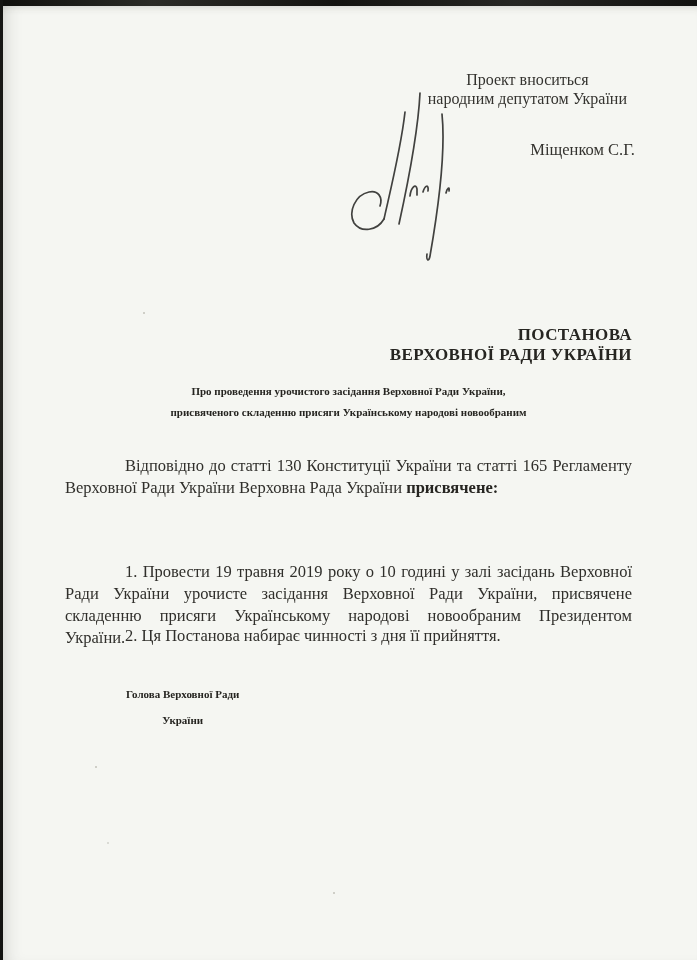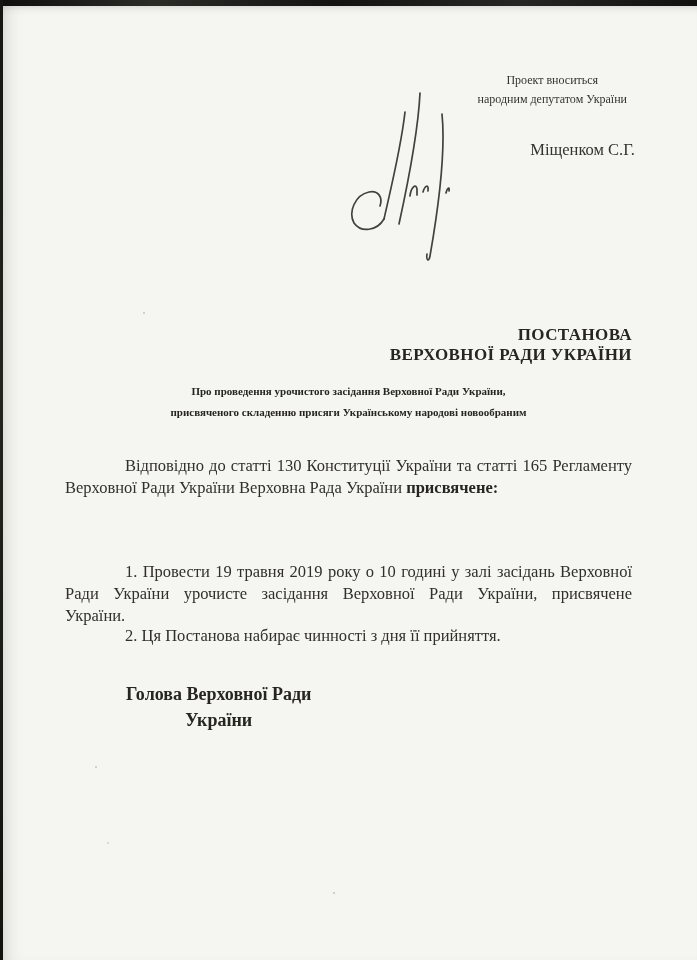--- a/index.html
+++ b/index.html
@@ -26,21 +26,21 @@
     color: #2d2c29;
   }
   .speck { position: absolute; width: 2px; height: 2px; border-radius: 50%; background: #c2c2ba; }
   .speck.s1 { left: 140px; top: 306px; }
   .speck.s2 { left: 92px;  top: 760px; }
   .speck.s3 { left: 330px; top: 886px; }
   .speck.s4 { left: 104px; top: 836px; opacity: .7; }
 
   .header-note {
     position: absolute; top: 65px; right: 70px;
-    text-align: center; font-size: 12px; line-height: 18.5px;
+    text-align: center; font-size: 16px; line-height: 18.5px;
     white-space: nowrap; color: #34332f;
   }
   .deputy-name {
     position: absolute; top: 118px; right: 62px;
     font-size: 16.5px; white-space: nowrap; color: #34332f; margin-top: 16px;
   }
   .signature { position: absolute; left: 322px; top: 82px; width: 150px; height: 178px; }
 
   .content { position: absolute; left: 62px; width: 567px; }
   .doc-title    { top: 319px; text-align: right; font-weight: bold; font-size: 17px; line-height: 20px; letter-spacing: .4px; color: #262521; white-space: nowrap; }
@@ -50,21 +50,21 @@
   .preamble { top: 449px; }
   .item-1   { top: 517px; margin-top: 38px; }
   .item-2   { top: 619px; }
   .jline      { text-align: justify; text-align-last: justify; }
   .jline-last { text-align: left; }
   .indent     { text-indent: 60px; }
   .bold-run   { font-weight: bold; color: #262521; }
 
   .signing-block {
     position: absolute; left: 123px; top: 675px;
-    font-weight: bold; font-size: 18px; line-height: 26px;
+    font-weight: bold; font-size: 11px; line-height: 26px;
     color: #262521; white-space: nowrap;
   }
   .signing-line2 { text-align: center; }
 </style>
 </head>
 <body>
 
 <div class="screen">
   <div class="scan-edge-top"></div>
   <div class="scan-edge-left"></div>
@@ -103,20 +103,21 @@
     </div>
 
     <div class="content para preamble" style="position:absolute;">
       <div class="jline indent">Відповідно до статті 130 Конституції України та статті 165 Регламенту</div>
       <div class="jline-last"><span>Верховної Ради України Верховна Рада України </span><span class="bold-run">присвячене:</span></div>
     </div>
 
     <div class="content para item-1" style="position:absolute;">
       <div class="jline indent">1. Провести 19 травня 2019 року о 10 годині у залі засідань Верховної</div>
       <div class="jline">Ради України урочисте засідання Верховної Ради України, присвячене</div>
+      <div class="jline">складенню присяги Українському народові новообраним Президентом</div>
       <div class="jline-last">України.</div>
     </div>
 
     <div class="content para item-2" style="position:absolute;">
       <div class="indent">2. Ця Постанова набирає чинності з дня її прийняття.</div>
     </div>
 
     <div class="signing-block">
       <div>Голова Верховної Ради</div>
       <div class="signing-line2">України</div>

